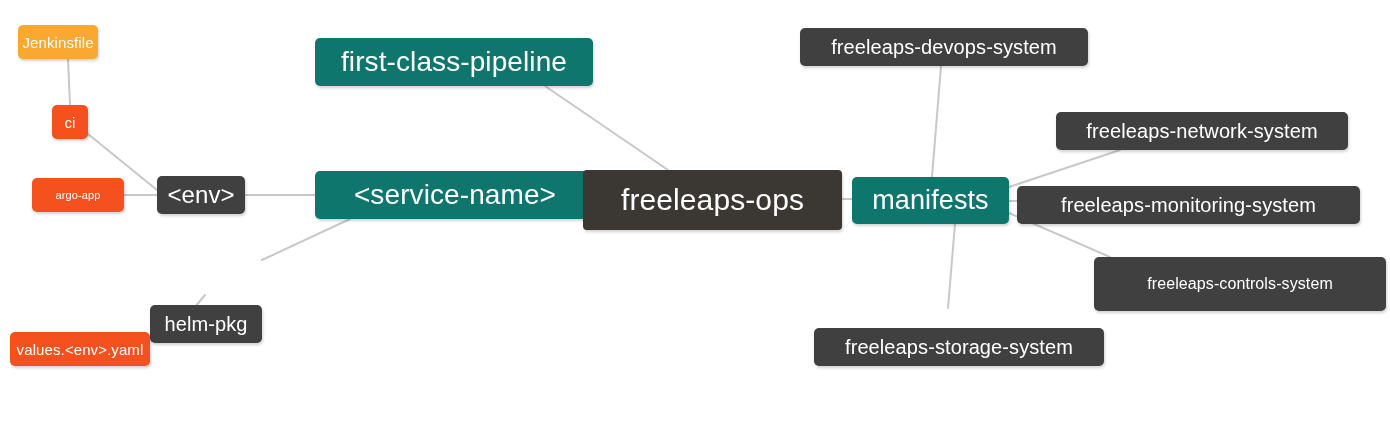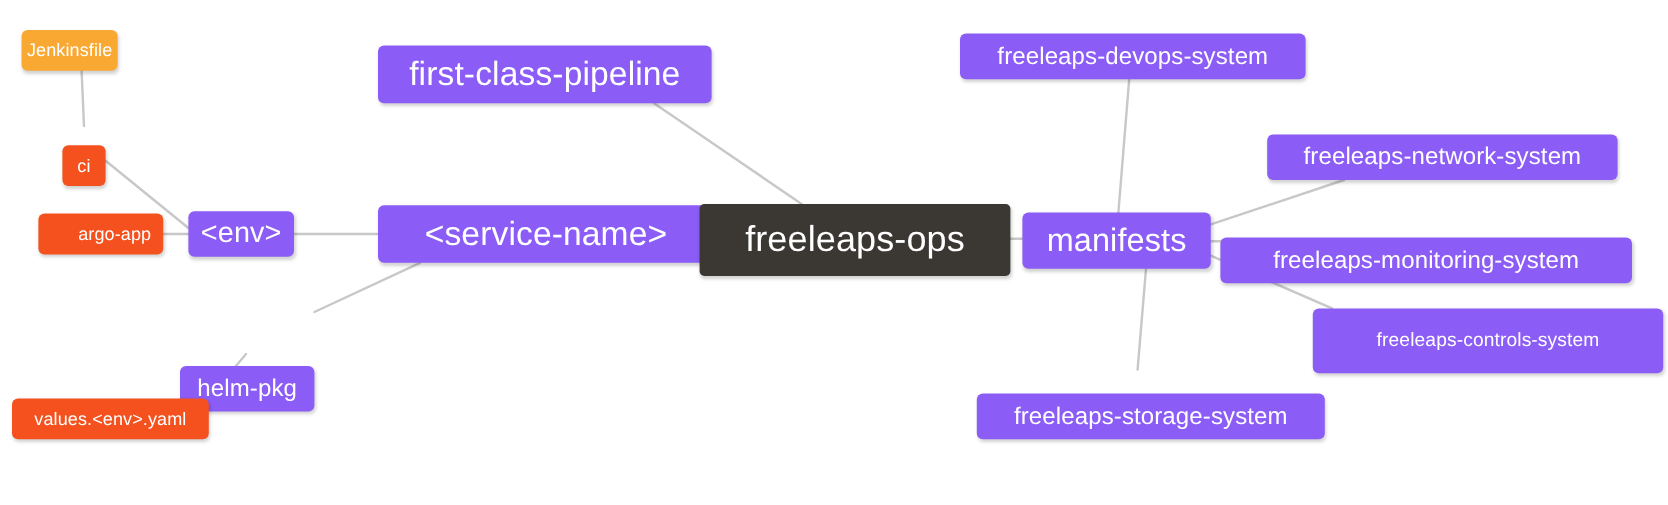--- a/index.html
+++ b/index.html
@@ -36,22 +36,22 @@
     white-space: nowrap;
     box-shadow: 1px 2px 3px rgba(0,0,0,0.18);
     letter-spacing: 0.1px;
     line-height: 1;
     padding: 0 10px;
   }
   .node.root {
     background: #3b3733;
     border-radius: 4px;
   }
-  .node.blue   { background: #8b5cf6; text-align: right; }
-  .node.green  { background: #8b5cf6; }
+  .node.blue   { background: #0f766e; text-align: right; }
+  .node.green  { background: #404040; }
   .node.orange { background: #f9a832; }
   .node.red    { background: #f4511e; }
 </style>
 </head>
 <body>
 
 <div id="mindmap">
   <svg id="edge-layer" viewBox="0 0 1390 421" preserveAspectRatio="none">
       <line x1="68" y1="59" x2="70" y2="105" stroke="#c8c8c8" stroke-width="2" stroke-linecap="round"></line>
       <line x1="88" y1="134" x2="157" y2="190" stroke="#c8c8c8" stroke-width="2" stroke-linecap="round"></line>
@@ -65,54 +65,54 @@
       <line x1="932" y1="177" x2="941" y2="66" stroke="#c8c8c8" stroke-width="2" stroke-linecap="round"></line>
       <line x1="1009" y1="187" x2="1120" y2="150" stroke="#c8c8c8" stroke-width="2" stroke-linecap="round"></line>
       <line x1="1009" y1="201" x2="1048" y2="201" stroke="#c8c8c8" stroke-width="2" stroke-linecap="round"></line>
       <line x1="1009" y1="213" x2="1110" y2="257" stroke="#c8c8c8" stroke-width="2" stroke-linecap="round"></line>
       <line x1="955" y1="224" x2="948" y2="308" stroke="#c8c8c8" stroke-width="2" stroke-linecap="round"></line>
     </svg>
   <div id="node-layer">
       <div class="node orange" style="left: 18px; top: 25px; width: 80px; height: 34px; font-size: 15px;">
         <span>Jenkinsfile</span>
       </div>
-      <div class="node red" style="left: 52px; top: 105px; width: 36px; height: 34px; font-size: 15px; margin-top: 16px;">
+      <div class="node red" style="left: 52px; top: 105px; width: 36px; height: 34px; font-size: 15px;">
         <span>ci</span>
       </div>
-      <div class="node red" style="left: 32px; top: 178px; width: 104px; height: 34px; font-size: 15px; justify-content: flex-end;">
+      <div class="node red" style="left: 32px; top: 178px; width: 92px; height: 34px; font-size: 11px;">
         <span>argo-app</span>
       </div>
       <div class="node green" style="left: 157px; top: 176px; width: 88px; height: 38px; font-size: 24px;">
         <span>&lt;env&gt;</span>
       </div>
       <div class="node green" style="left: 150px; top: 257px; width: 112px; height: 38px; font-size: 20px; margin-top: 48px;">
         <span>helm-pkg</span>
       </div>
-      <div class="node red" style="left: 10px; top: 332px; width: 164px; height: 34px; font-size: 15px;">
+      <div class="node red" style="left: 10px; top: 332px; width: 140px; height: 34px; font-size: 15px;">
         <span>values.&lt;env&gt;.yaml</span>
       </div>
       <div class="node blue" style="left: 315px; top: 38px; width: 278px; height: 48px; font-size: 28px;">
         <span>first-class-pipeline</span>
       </div>
       <div class="node blue" style="left: 315px; top: 171px; width: 280px; height: 48px; font-size: 28px;">
         <span>&lt;service-name&gt;</span>
       </div>
       <div class="node root" style="left: 583px; top: 170px; width: 259px; height: 60px; font-size: 30px;">
         <span>freeleaps-ops</span>
       </div>
       <div class="node blue" style="left: 852px; top: 177px; width: 157px; height: 47px; font-size: 27px;">
         <span>manifests</span>
       </div>
       <div class="node green" style="left: 800px; top: 28px; width: 288px; height: 38px; font-size: 20px;">
         <span>freeleaps-devops-system</span>
       </div>
       <div class="node green" style="left: 1056px; top: 112px; width: 292px; height: 38px; font-size: 20px;">
         <span>freeleaps-network-system</span>
       </div>
-      <div class="node green" style="left: 1017px; top: 186px; width: 343px; height: 38px; font-size: 20px; margin-top: 12px;">
+      <div class="node green" style="left: 1017px; top: 186px; width: 343px; height: 38px; font-size: 20px;">
         <span>freeleaps-monitoring-system</span>
       </div>
       <div class="node green" style="left: 1058px; top: 257px; width: 292px; height: 54px; font-size: 16px; margin-left: 36px;">
         <span>freeleaps-controls-system</span>
       </div>
       <div class="node green" style="left: 814px; top: 308px; width: 290px; height: 38px; font-size: 20px; margin-top: 20px;">
         <span>freeleaps-storage-system</span>
       </div>
     </div>
 </div>

